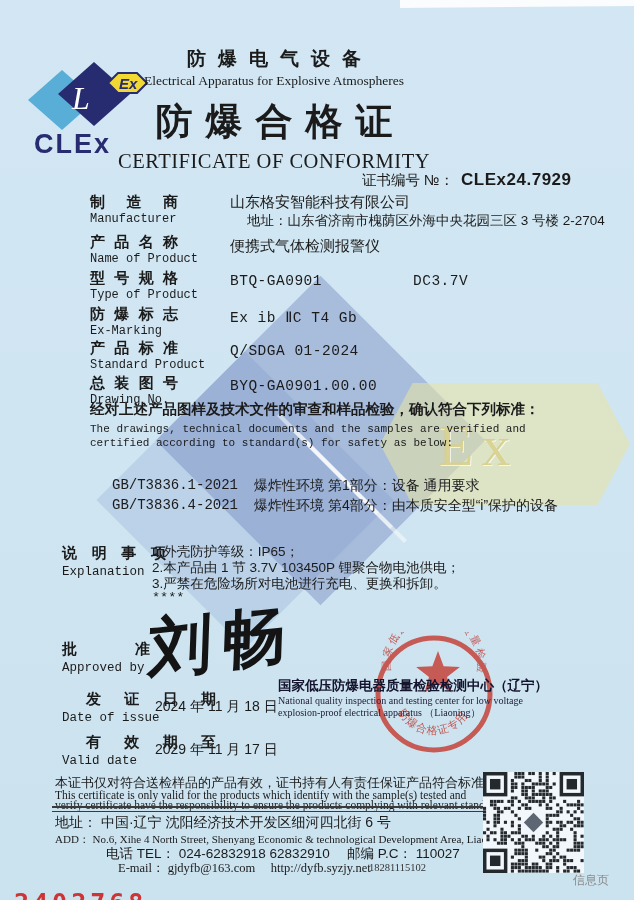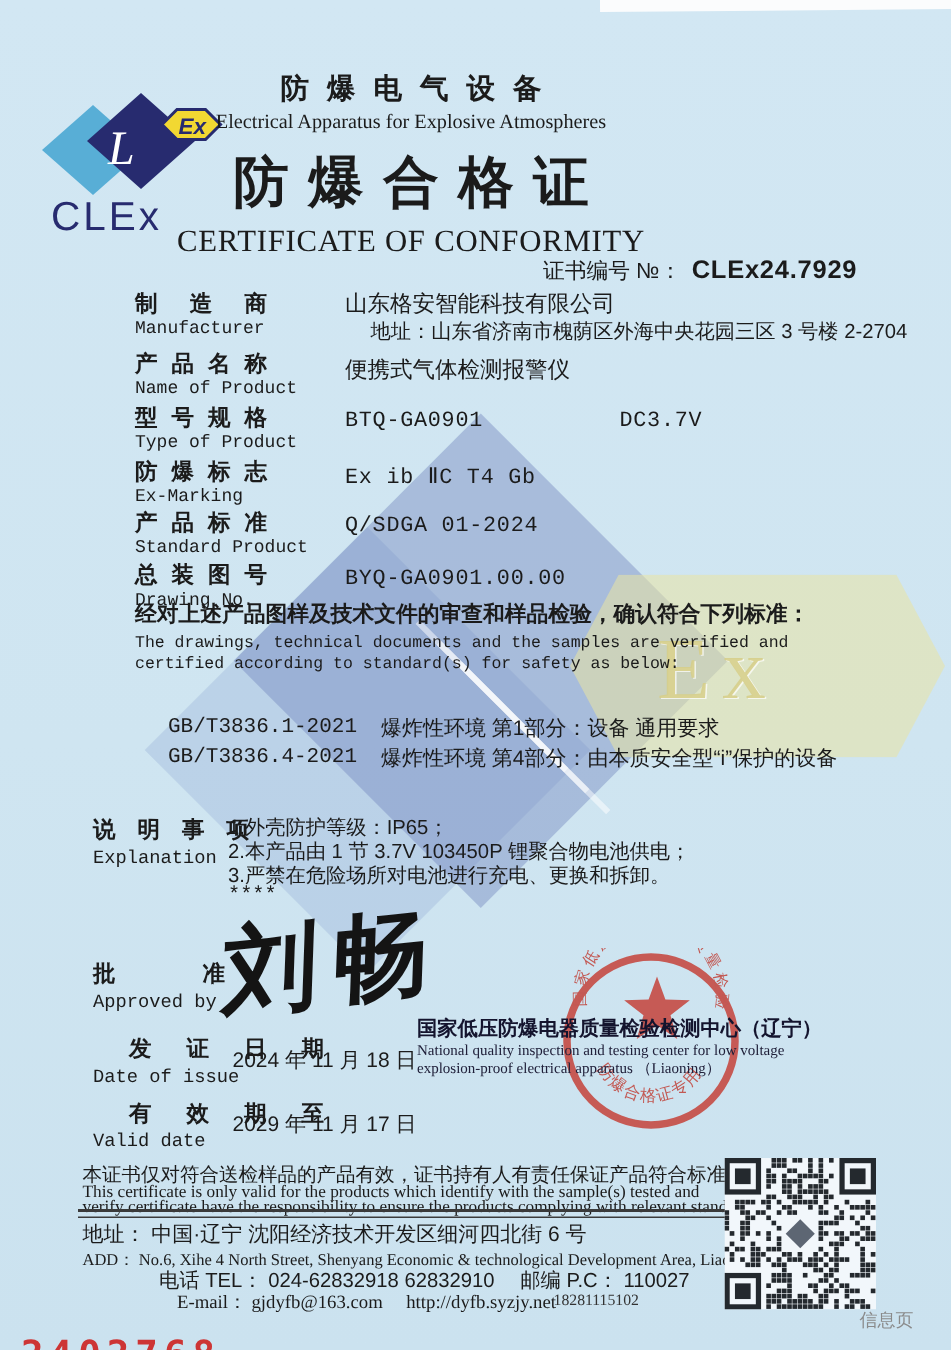--- a/index.html
+++ b/index.html
@@ -13,21 +13,21 @@
   
   .hdr{left:102px;top:46px;width:344px;text-align:center;}
   .subject-cn{font-size:19px;font-weight:bold;letter-spacing:12px;text-indent:12px;}
   .subject-en{font-family:"Liberation Serif",serif;font-size:13.5px;margin-top:1px;white-space:nowrap;}
   .title-cn{font-size:37px;font-weight:bold;letter-spacing:13px;text-indent:13px;margin-top:8px;}
   .title-en{font-family:"Liberation Serif",serif;font-size:20.5px;letter-spacing:.5px;margin-top:3px;}
   .certno{left:362px;top:170px;display:flex;align-items:baseline;gap:7px;}
   .certno .lab{font-size:14.5px;}
   .certno .val{font-size:17px;font-weight:bold;letter-spacing:.5px;}
   
-  .clex-text{left:34px;top:129px;font-size:27px;font-weight:normal;color:#272b6f;letter-spacing:2px;}
+  .clex-text{left:34px;top:129px;font-size:27px;font-weight:bold;color:#272b6f;letter-spacing:2px;}
   
   .frow{position:absolute;left:90px;width:520px;}
   .f-cn{font-size:15px;font-weight:bold;width:88px;text-align-last:justify;}
   .f-en{font-size:12px;font-family:Liberation Mono, monospace;white-space:nowrap;margin-top:0;}
   .f-val{position:absolute;left:140px;top:0;font-size:15px;white-space:nowrap;}
   .f-val.mono{font-size:14.5px;letter-spacing:.5px;}
   
   .stmt-cn{font-size:14.5px;font-weight:bold;}
   .stmt-en{font-family:"Liberation Mono",monospace;font-size:11px;line-height:14px;margin-top:3px;}
   .stdrow{position:absolute;left:112px;display:flex;}

